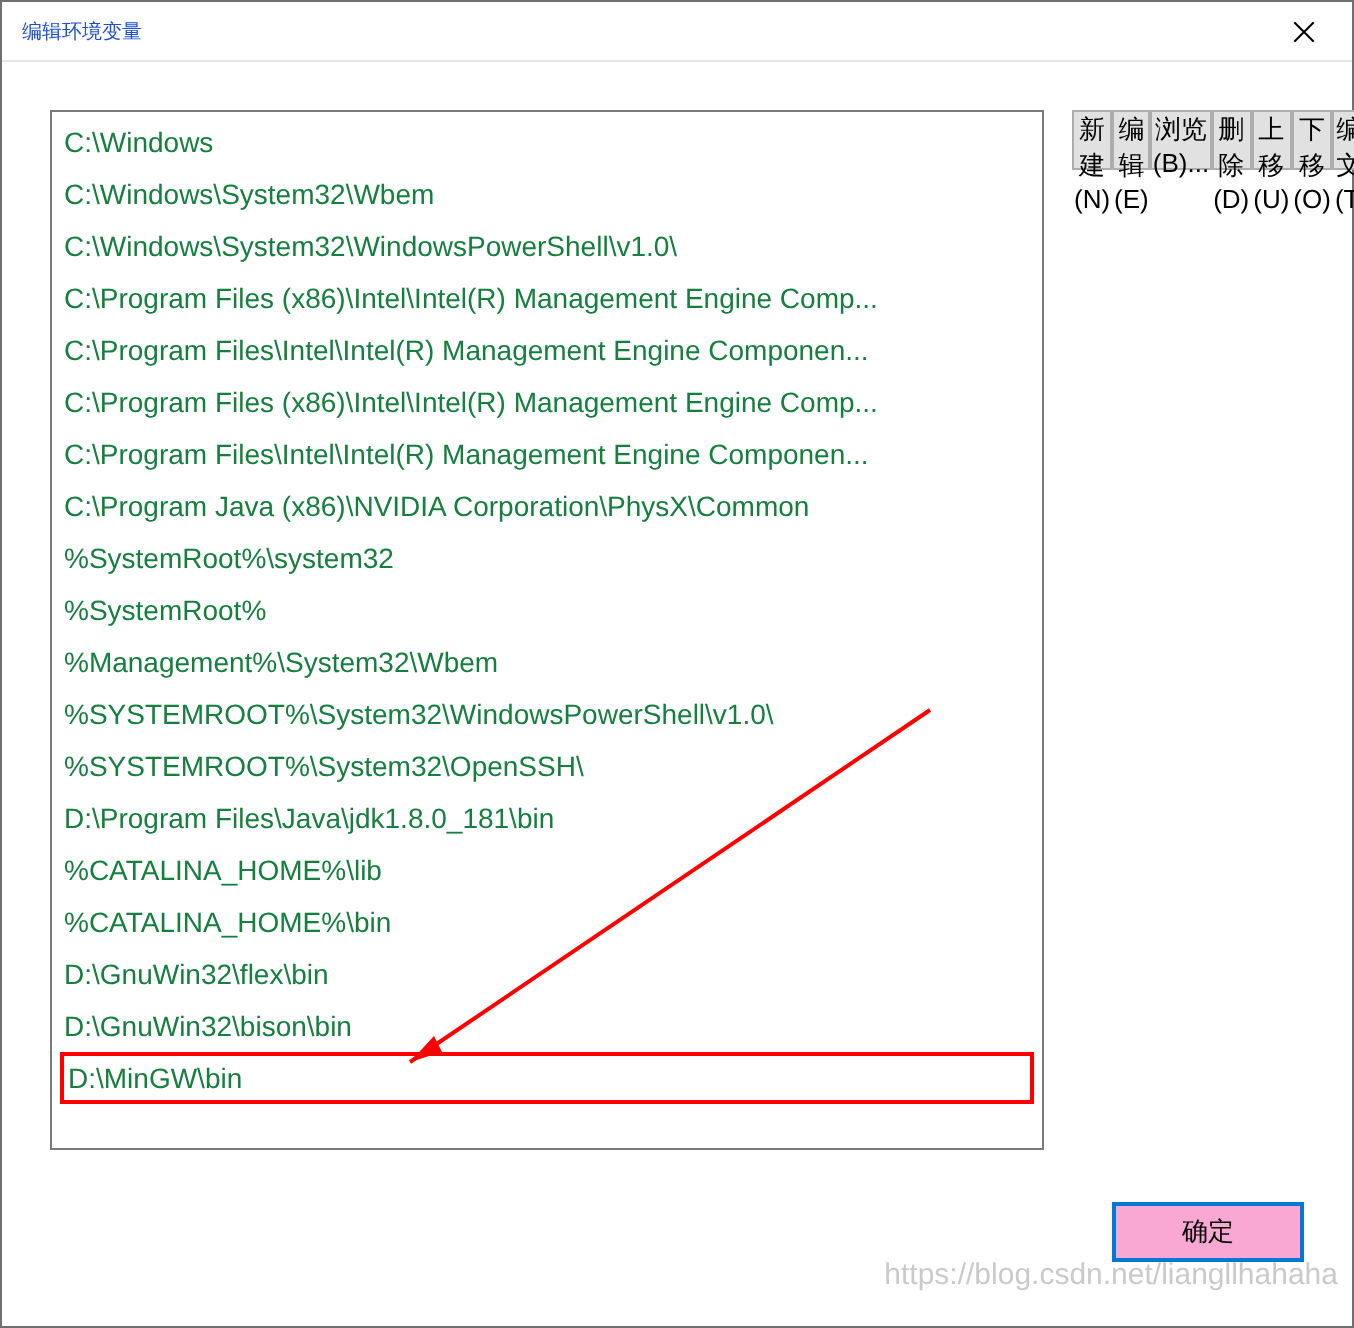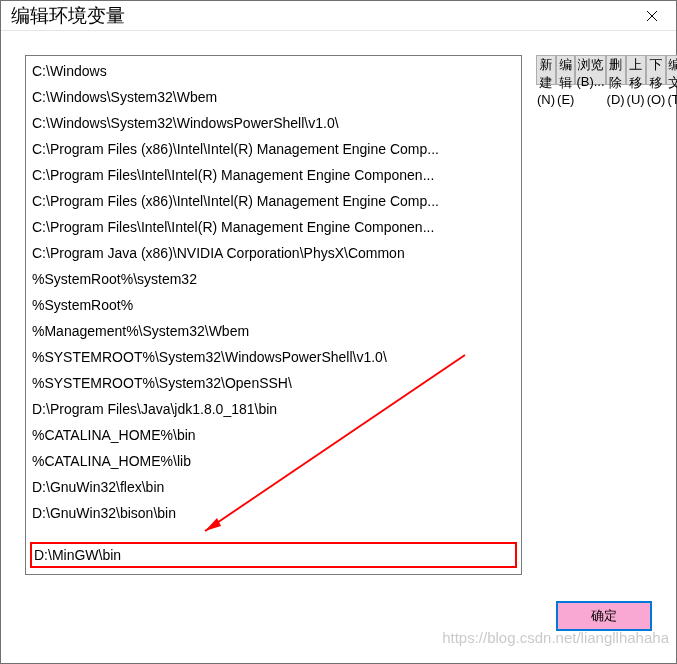--- a/index.html
+++ b/index.html
@@ -20,21 +20,21 @@
     }
     .titlebar {
       height: 30px;
       display: flex;
       align-items: center;
       justify-content: space-between;
       padding: 0 4px 0 10px;
       background: #fff;
       border-bottom: 1px solid #e5e5e5;
     }
-    .title-text { font-size: 19px; color: #000000; }
+    .title-text { font-size: 10px; color: #1d4ed8; }
     .close-btn {
       width: 40px; height: 28px;
       display: flex; align-items: center; justify-content: center;
       cursor: pointer;
     }
     .close-btn svg { stroke: #000; stroke-width: 1; }
     .content {
       display: flex;
       padding: 24px 24px 10px 24px;
       gap: 14px;
@@ -54,25 +54,25 @@
     .listbox::-webkit-scrollbar { width: 17px; }
     .listbox::-webkit-scrollbar-track { background: #f1f1f1; }
     .listbox::-webkit-scrollbar-thumb { background: #c1c1c1; border: 1px solid #a0a0a0; }
     .list-item {
       padding: 3px 6px;
       white-space: nowrap;
       overflow: hidden;
       text-overflow: ellipsis;
       font-size: 14px;
       line-height: 20px;
-      color: #000000;
+      color: #15803d;
     }
     .highlighted-box {
       border: 2px solid #f00;
-      margin: 16px 4px;
+      margin: 0 4px;
       padding: 1px 2px !important;
     }
     .side-buttons {
       width: 116px;
       display: flex;
       flex-direction: row;
       gap: 0;
     }
     .win-btn {
       height: 30px;
@@ -132,22 +132,22 @@
           <div class="list-item">C:\Program Files\Intel\Intel(R) Management Engine Componen...</div>
           <div class="list-item">C:\Program Files (x86)\Intel\Intel(R) Management Engine Comp...</div>
           <div class="list-item">C:\Program Files\Intel\Intel(R) Management Engine Componen...</div>
           <div class="list-item">C:\Program Java (x86)\NVIDIA Corporation\PhysX\Common</div>
           <div class="list-item">%SystemRoot%\system32</div>
           <div class="list-item">%SystemRoot%</div>
           <div class="list-item">%Management%\System32\Wbem</div>
           <div class="list-item">%SYSTEMROOT%\System32\WindowsPowerShell\v1.0\</div>
           <div class="list-item">%SYSTEMROOT%\System32\OpenSSH\</div>
           <div class="list-item">D:\Program Files\Java\jdk1.8.0_181\bin</div>
+          <div class="list-item">%CATALINA_HOME%\lib</div>
           <div class="list-item">%CATALINA_HOME%\bin</div>
-          <div class="list-item">%CATALINA_HOME%\lib</div>
           <div class="list-item">D:\GnuWin32\flex\bin</div>
           <div class="list-item">D:\GnuWin32\bison\bin</div>
           <div class="list-item highlighted-box">D:\MinGW\bin</div>
         </div>
       <svg class="arrow-line" width="500" height="520">
         <line x1="440" y1="300" x2="180" y2="476" stroke="#f00" stroke-width="2"></line>
         <polygon points="180,476 192,463 196,471" fill="#f00"></polygon>
       </svg>
     </div>
 

